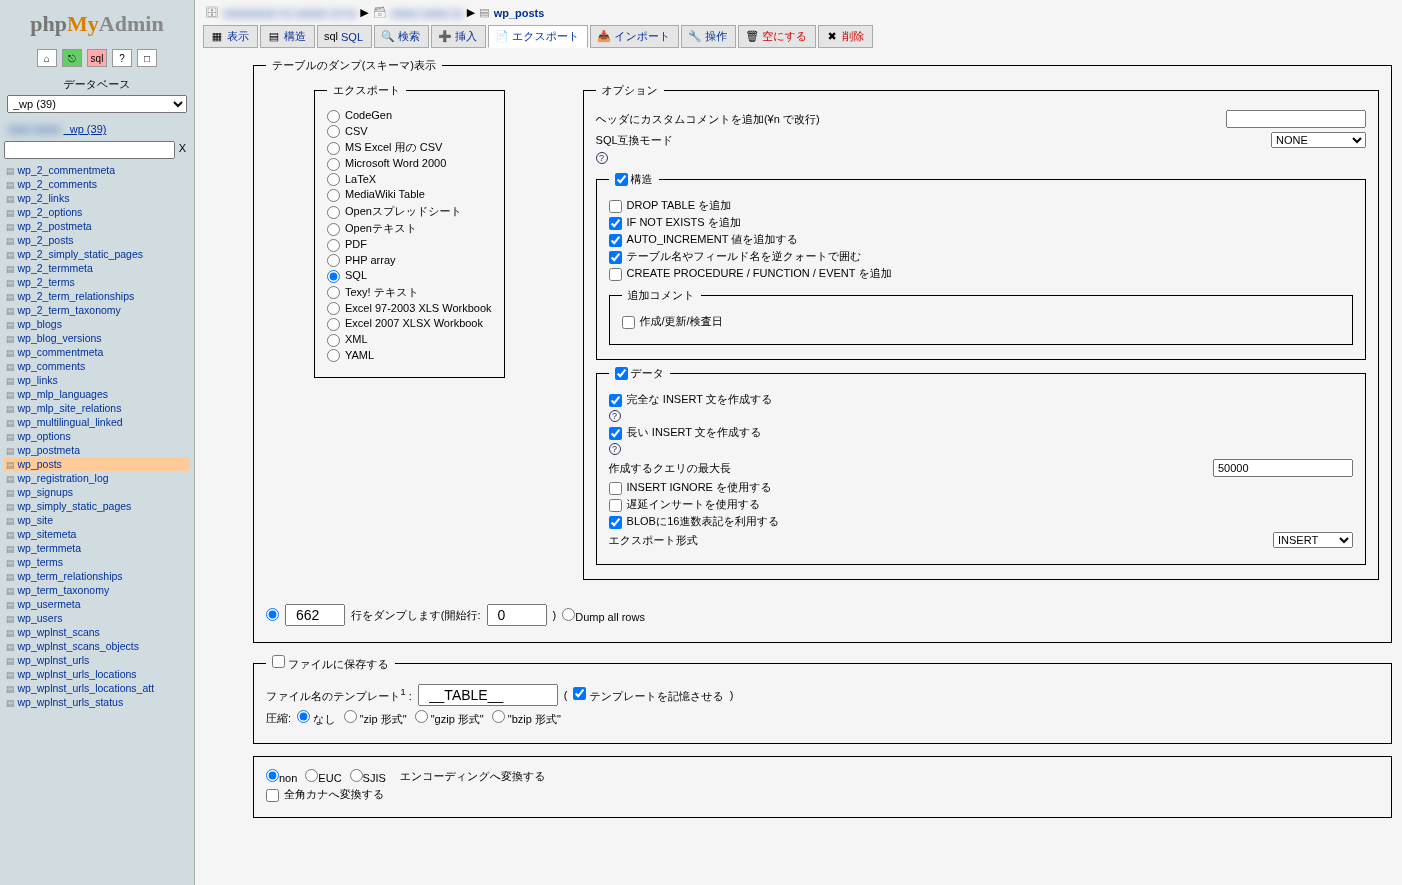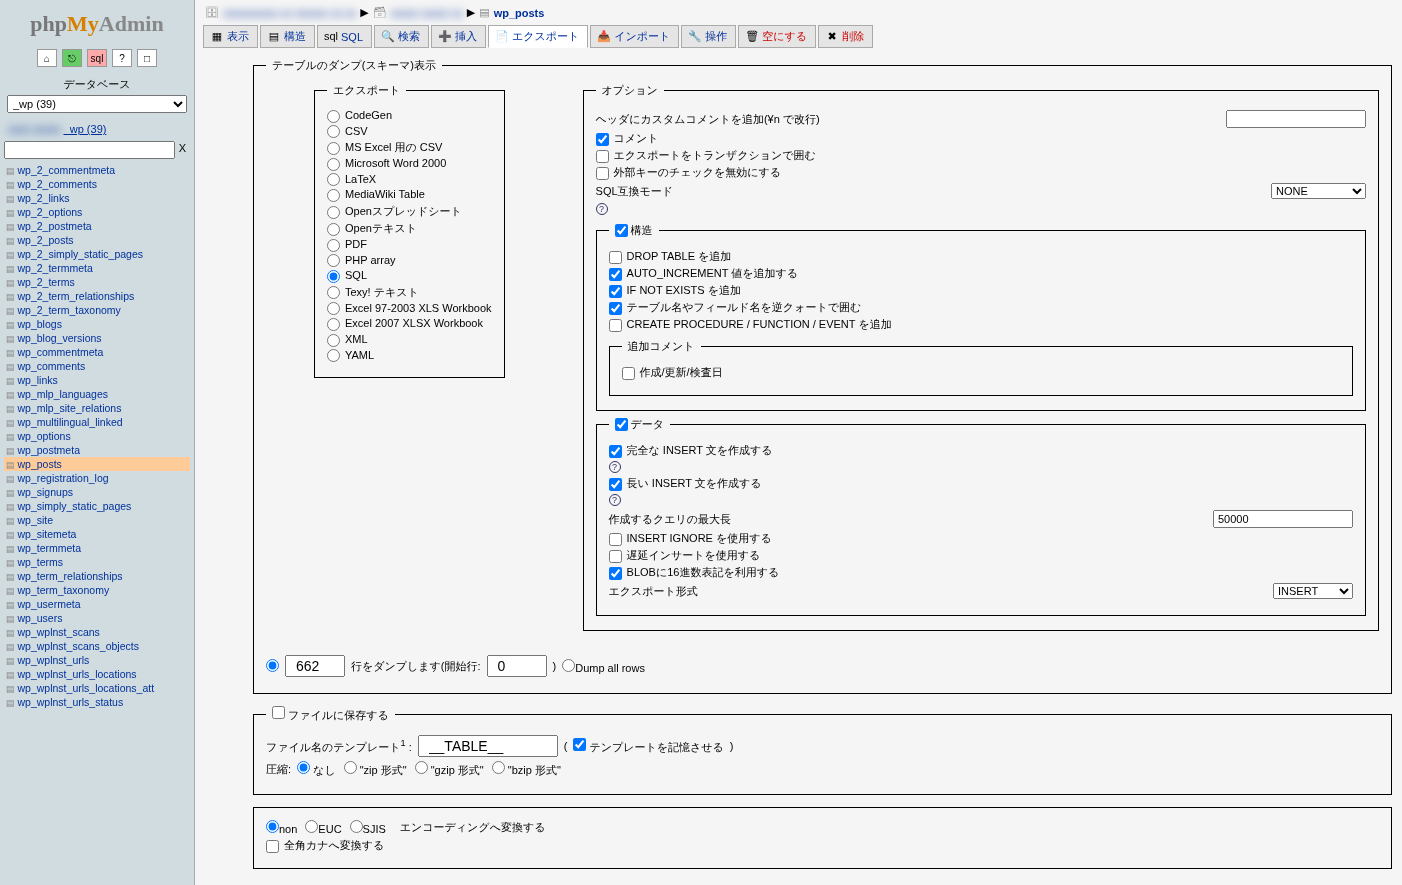--- a/index.html
+++ b/index.html
@@ -208,42 +208,37 @@
             </fieldset>
           </div>
 
           <div class="options-box">
             <fieldset>
               <legend>オプション</legend>
               <div class="opt-row">
                 <span>ヘッダにカスタムコメントを追加(¥n で改行)</span>
                 <input type="text" style="">
               </div>
-              <div class="check-list">
-                <label><input type="checkbox" checked="" style=""><span>コメント</span></label>
-                <label><input type="checkbox" style=""><span>エクスポートをトランザクションで囲む</span></label>
-                <label><input type="checkbox" style=""><span>外部キーのチェックを無効にする</span></label>
-              </div>
               <div class="opt-row">
                 <span>SQL互換モード</span>
                 <select><option>NONE</option></select>
               </div>
               <span class="help">?</span>
 
               <fieldset class="sub">
                 <legend>
                     <label>
                       <input type="checkbox" checked="" style=""> 
                       <span>構造</span>
                     </label>
                   </legend>
                 <div class="check-list">
                   <label><input type="checkbox" style=""><span>DROP TABLE を追加</span></label>
+                  <label><input type="checkbox" checked="" style=""><span>IF NOT EXISTS を追加</span></label>
                   <label><input type="checkbox" checked="" style=""><span>AUTO_INCREMENT 値を追加する</span></label>
-                  <label><input type="checkbox" checked="" style=""><span>IF NOT EXISTS を追加</span></label>
                   <label><input type="checkbox" checked="" style=""><span>テーブル名やフィールド名を逆クォートで囲む</span></label>
                   <label><input type="checkbox" style=""><span>CREATE PROCEDURE / FUNCTION / EVENT を追加</span></label>
                 </div>
                 <fieldset class="sub">
                   <legend>追加コメント</legend>
                   <div class="check-list">
                     <label><input type="checkbox" style=""><span>作成/更新/検査日</span></label>
                   </div>
                 </fieldset>
               </fieldset>

